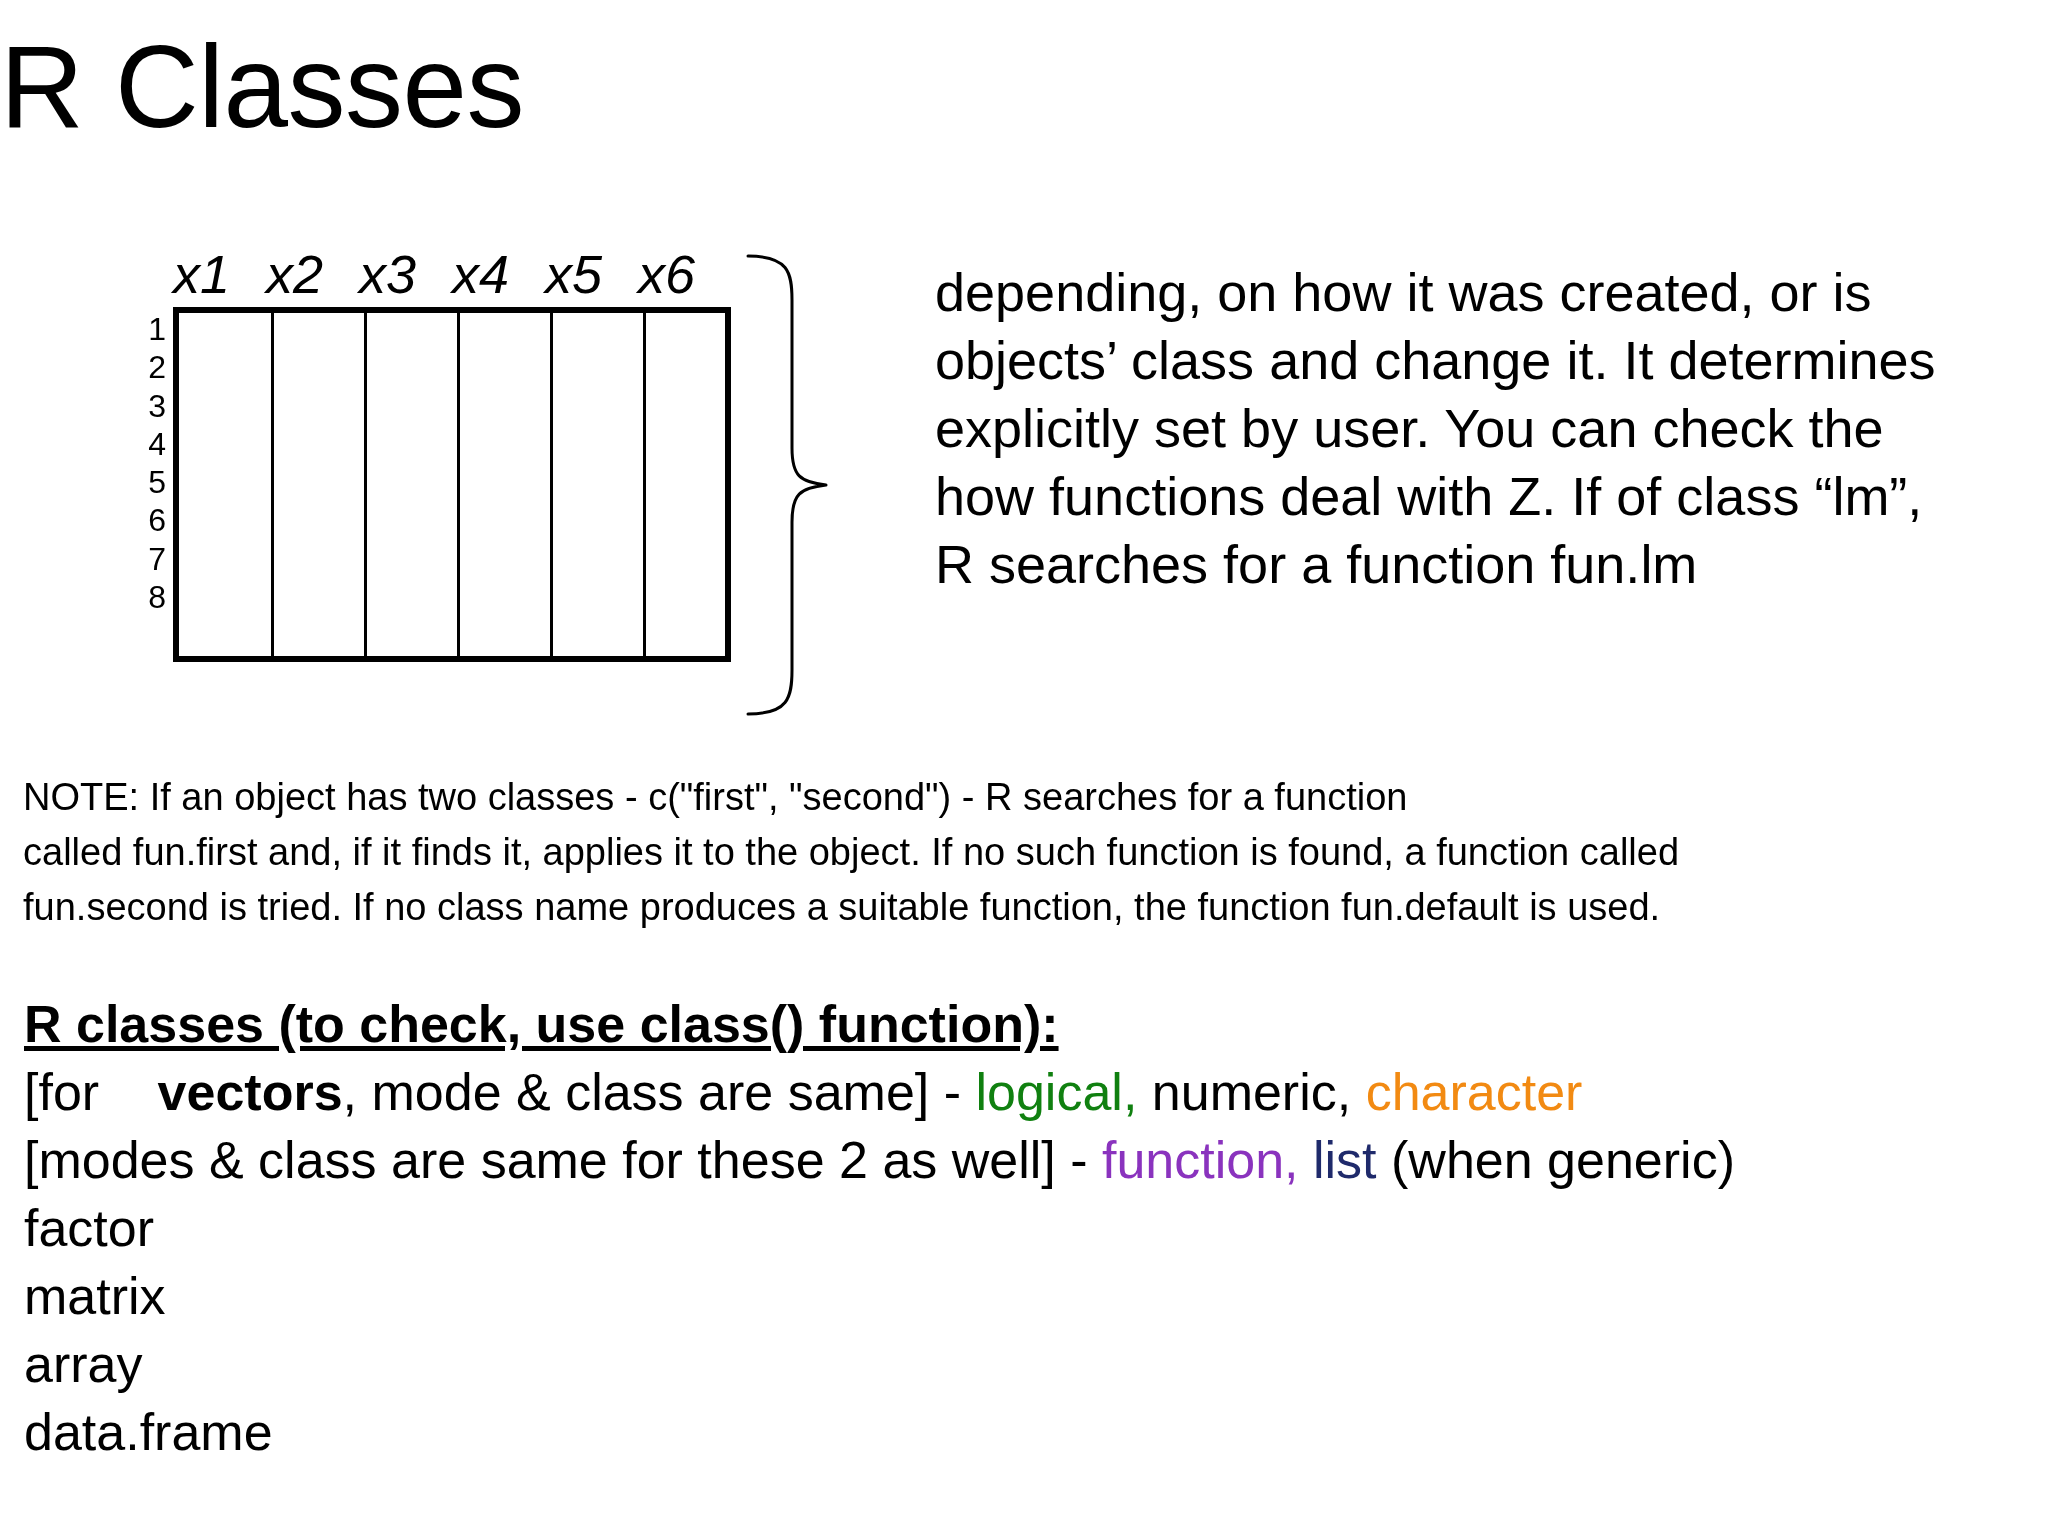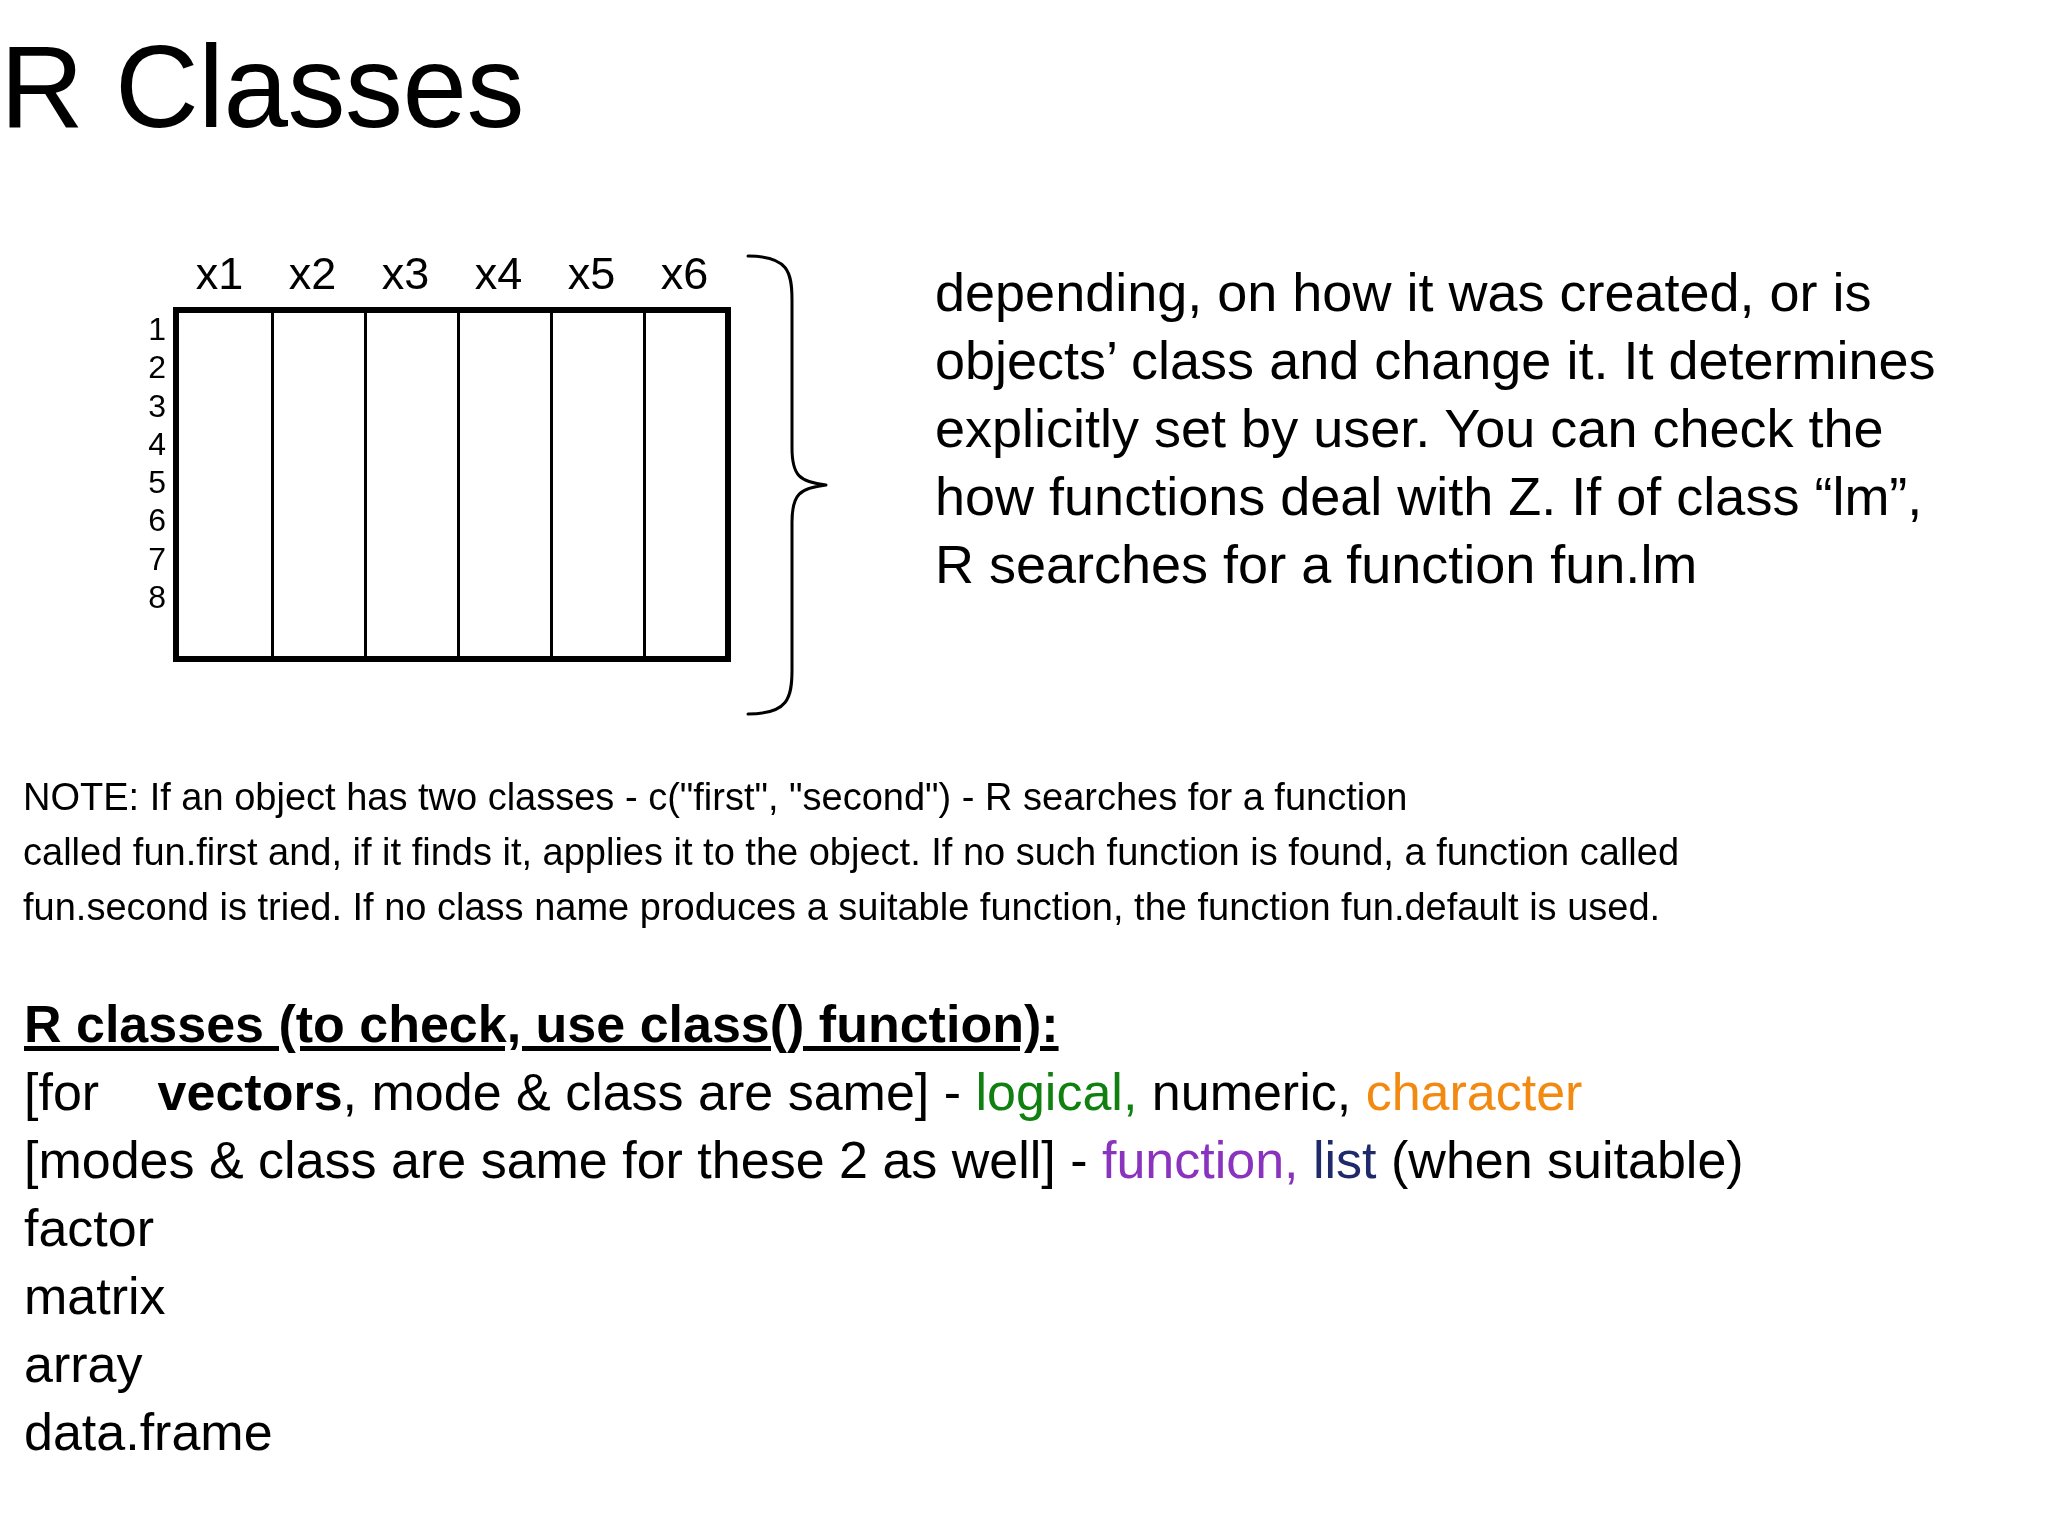--- a/index.html
+++ b/index.html
@@ -41,23 +41,23 @@
   #matrix-col-headers {
     position: absolute;
     left: 53px;
     top: 0;
     width: 570px;
     height: 60px;
     display: flex;
   }
   #matrix-col-headers .col-head {
     width: 93px;
-    text-align: center;
-    font-size: 45px;
+    font-size: 54px;
     line-height: 58px;
+    font-style: italic;
   }
   #matrix-row-labels {
     position: absolute;
     left: 0px;
     top: 68px;
     width: 46px;
     height: 300px;
     display: flex;
     flex-direction: column;
     justify-content: space-between;
@@ -208,20 +208,20 @@
 
   <div>
     <span id="classes-heading">R classes (to check, use class() function):</span>
   </div>
 
   <div class="class-line">
     <span>[for </span><span class="b">vectors</span><span>, mode &amp; class are same] - </span><span class="c-green">logical,</span><span> numeric,</span><span class="c-orange"> character</span>
   </div>
 
   <div class="class-line">
-    <span>[modes &amp; class are same for these 2 as well] - </span><span class="c-purple">function,</span><span class="c-navy"> list</span><span> (when suitable)</span>
+    <span>[modes &amp; class are same for these 2 as well] - </span><span class="c-purple">function,</span><span class="c-navy"> list</span><span> (when generic)</span>
   </div>
 
   <div class="class-line">factor</div>
   <div class="class-line">matrix</div>
   <div class="class-line">array</div>
   <div class="class-line">data.frame</div>
 </div>
 
 </body></html>

